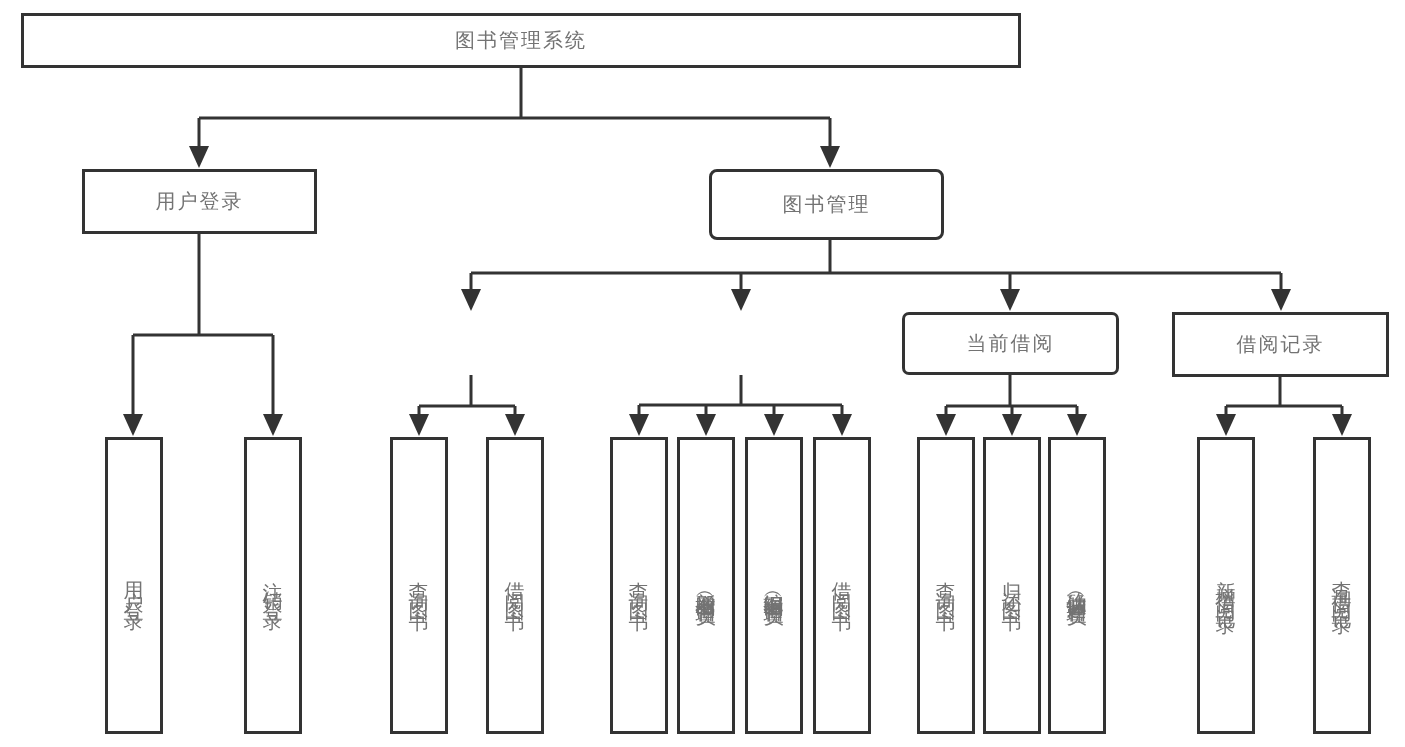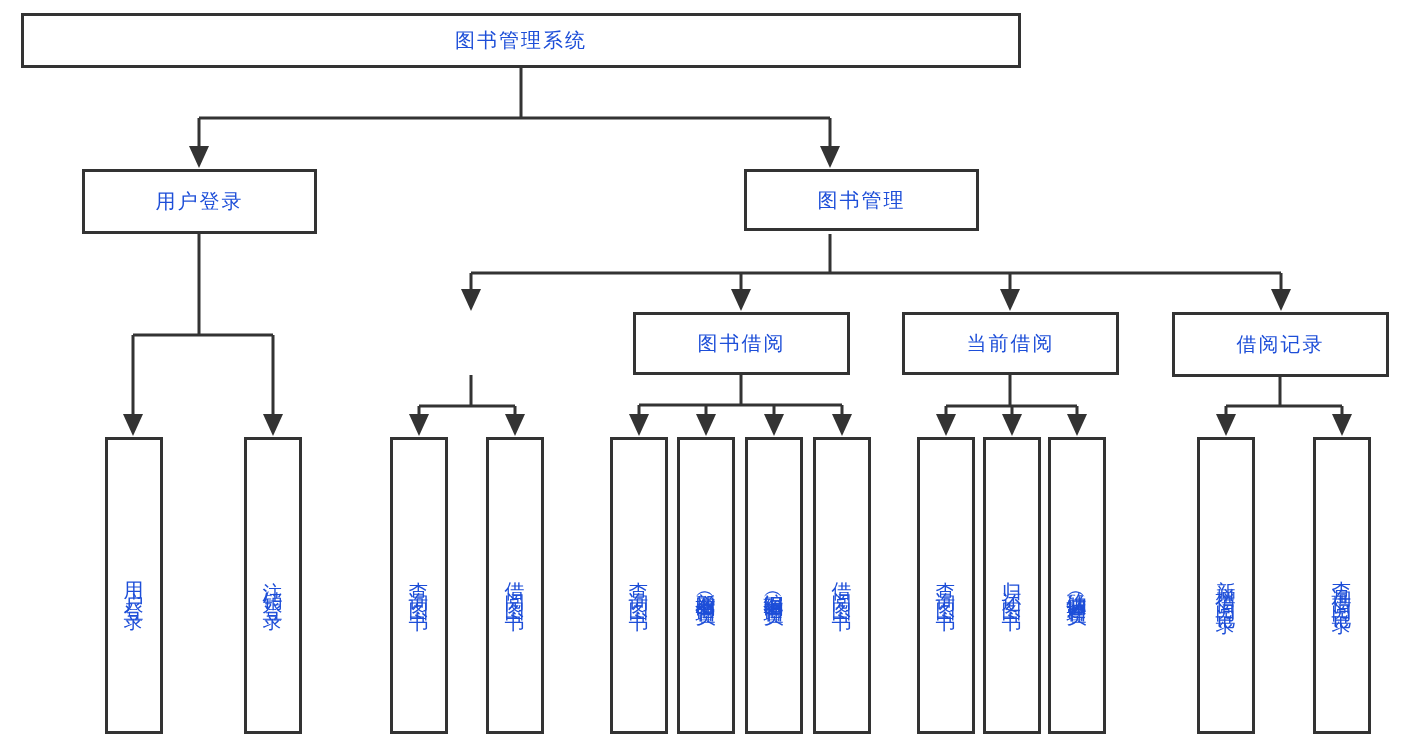--- a/index.html
+++ b/index.html
@@ -17,21 +17,21 @@
     width: 1405px; height: 747px;
   }
   .box {
     position: absolute;
     box-sizing: border-box;
     background: #ffffff;
     border: 3px solid #333333;
     display: flex;
     align-items: center;
     justify-content: center;
-    color: #1d4ed8;
+    color: #737373;
     text-align: left;
   }
   .hbox {
     font-size: 20px;
     letter-spacing: 2px;
   }
   .vbox {
     font-size: 20px;
     writing-mode: vertical-rl;
     text-orientation: mixed;
@@ -84,24 +84,23 @@
       <polygon points="1002,414 1022,414 1012,436"></polygon>
       <polygon points="1067,414 1087,414 1077,436"></polygon>
       <polygon points="1216,414 1236,414 1226,436"></polygon>
       <polygon points="1332,414 1352,414 1342,436"></polygon>
     </g>
   </svg>
 
   <div class="box hbox" style="left:21px; top:13px; width:1000px; height:55px;">图书管理系统</div>
 
   <div class="box hbox" style="left:82px; top:169px; width:235px; height:65px;">用户登录</div>
-  <div class="box hbox" style="left:744px; top:169px; width:235px; height:62px;">图书管理</div>
+  <div class="box hbox" style="left:709px; top:169px; width:235px; height:71px;border-radius:8px;">图书管理</div>
 
-  <div class="box hbox" style="left:633px; top:312px; width:217px; height:63px;">图书借阅</div>
-  <div class="box hbox" style="left:902px; top:312px; width:217px; height:63px;">当前借阅</div>
+  <div class="box hbox" style="left:902px; top:312px; width:217px; height:63px;border-radius:7px;">当前借阅</div>
   <div class="box hbox" style="left:1172px; top:312px; width:217px; height:65px;">借阅记录</div>
 
   <div class="box vbox" style="left:105px; top:437px; width:58px; height:297px;">用户登录</div>
   <div class="box vbox" style="left:244px; top:437px; width:58px; height:297px;">注销登录</div>
 
   <div class="box vbox" style="left:390px; top:437px; width:58px; height:297px;">查询图书</div>
   <div class="box vbox" style="left:486px; top:437px; width:58px; height:297px;">借阅图书</div>
 
   <div class="box vbox" style="left:610px; top:437px; width:58px; height:297px;">查询图书</div>
   <div class="box vbox tight" style="left:677px; top:437px; width:58px; height:297px;">新增图书（管理员）</div>

